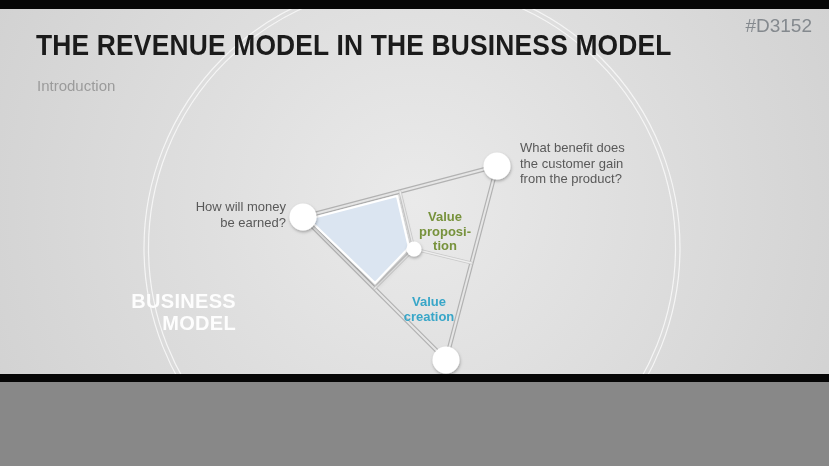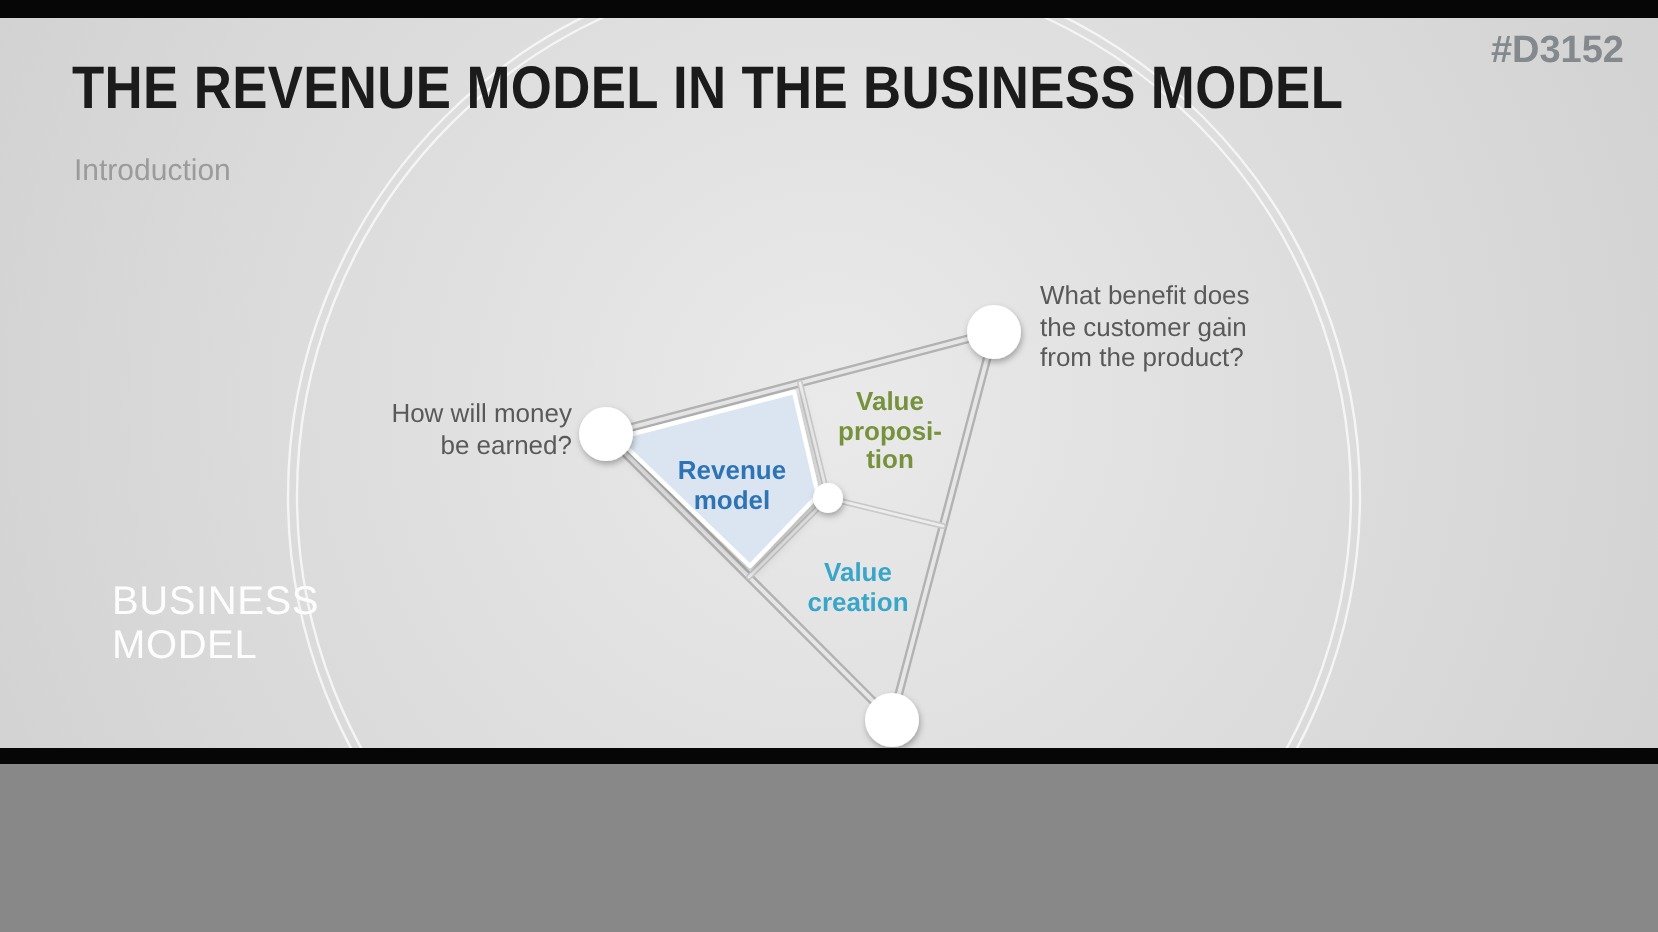--- a/index.html
+++ b/index.html
@@ -32,32 +32,32 @@
   .div-inner{stroke:var(--divider-gap);stroke-width:1.4;stroke-linecap:round;}
   .revenue-quad{fill:var(--revenue-fill);stroke:#ffffff;stroke-width:2.2;stroke-linejoin:round;}
   .node{fill:var(--node-white);}
 
   .abs{position:absolute;}
   .page-title{
     left:36px;top:28px;font-size:30px;font-weight:700;color:var(--title-color);
     letter-spacing:.2px;white-space:nowrap;transform:scaleX(.88);transform-origin:0 50%;
   }
   .page-subtitle{left:37px;top:77px;font-size:15px;color:var(--subtitle-gray);}
-  .product-code{right:17px;top:15px;font-size:19px;font-weight:700;color:var(--code-gray);}
+  .product-code{right:17px;top:15px;font-size:19px;font-weight:400;color:var(--code-gray);}
   .watermark{
-    left:56px;top:290px;width:180px;text-align:left;color:var(--watermark-white);
-    font-size:20px;font-weight:400;line-height:1.12;white-space:pre-line;letter-spacing:.3px;
+    left:56px;top:290px;width:180px;text-align:right;color:var(--watermark-white);
+    font-size:20px;font-weight:700;line-height:1.12;white-space:pre-line;letter-spacing:.3px;
   }
   .q-label{font-size:13px;line-height:1.2;color:var(--question-gray);white-space:pre-line;}
   .q-money{left:156px;top:199px;width:130px;text-align:right;}
   .q-benefit{left:520px;top:140px;text-align:left;}
   .q-created{left:467px;top:344px;text-align:left;}
   .region-label{
     font-size:13px;font-weight:700;line-height:1.12;text-align:center;
-    white-space:pre-line;transform:translate(-50%,-50%);
+    white-space:pre-line;transform:translate(-50%,-50%);margin-top:16px;
   }
   .lab-revenue{left:366px;top:243px;color:var(--revenue-blue);}
   .lab-proposition{left:445px;top:216px;color:var(--olive-green);}
   .lab-creation{left:429px;top:294px;color:var(--teal);}
 </style>
 </head>
 <body>
 
 <div class="slide">
 
@@ -107,22 +107,20 @@
 
   <div class="abs watermark">BUSINESS
 MODEL</div>
 
   <div class="abs q-label q-money">How will money
 be earned?</div>
   <div class="abs q-label q-benefit">What benefit does
 the customer gain
 from the product?</div>
 
-  <div class="abs region-label lab-revenue">Revenue
-model</div>
   <div class="abs region-label lab-proposition">Value
 proposi-
 tion</div>
   <div class="abs region-label lab-creation">Value
 creation</div>
 
   <div class="bar top"></div>
   <div class="bar bottom"></div>
 </div>
 

